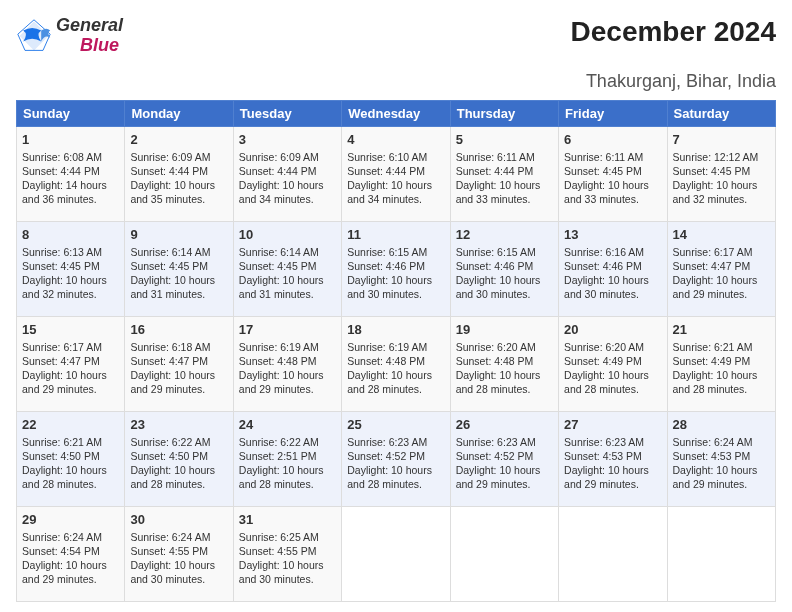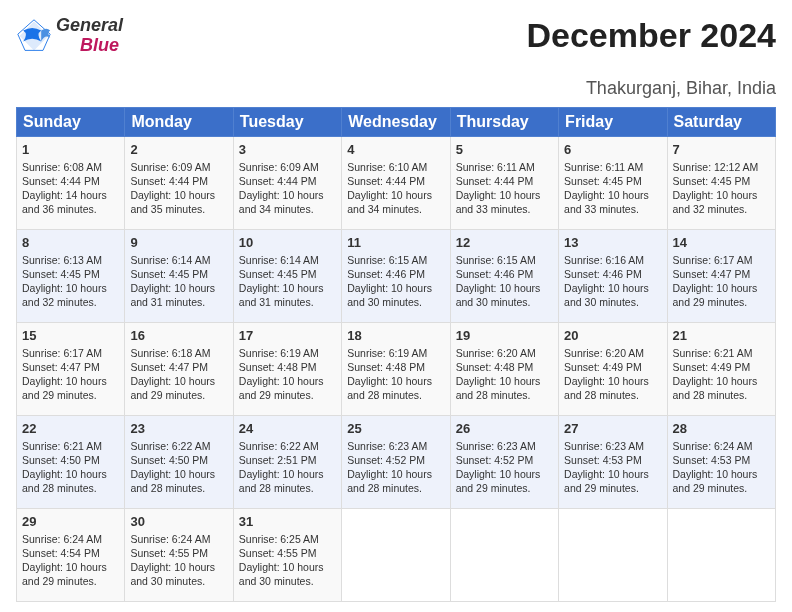--- a/index.html
+++ b/index.html
@@ -39,21 +39,21 @@
     .logo-text .blue { color: #be185d; margin-left: 24px; }
     .logo-icon {
       width: 36px;
       height: 36px;
       margin-right: 4px;
     }
     .title-block {
       text-align: right;
     }
     .title-block h1 {
-      font-size: 34px;
+      font-size: 28px;
       font-weight: bold;
       color: #222;
     }
     .title-block h2 {
       font-size: 18px;
       font-weight: normal;
       color: #555;
       margin-top: 23px;
     }
     .calendar {
@@ -62,21 +62,21 @@
       border-collapse: collapse;
       width: 100%;
       table-layout: fixed;
       font-size: 10.5px;
     }
     .calendar th {
       background-color: #3b6fc9;
       color: #fff;
       text-align: left;
       padding: 5px 6px;
-      font-size: 16px;
+      font-size: 13px;
       border: 1px solid #5080d0;
     }
     .calendar td {
       vertical-align: top;
       padding: 4px 5px;
       border: 1px solid #ddd;
       height: 88px;
       color: #333;
       line-height: 1.35;
     }

